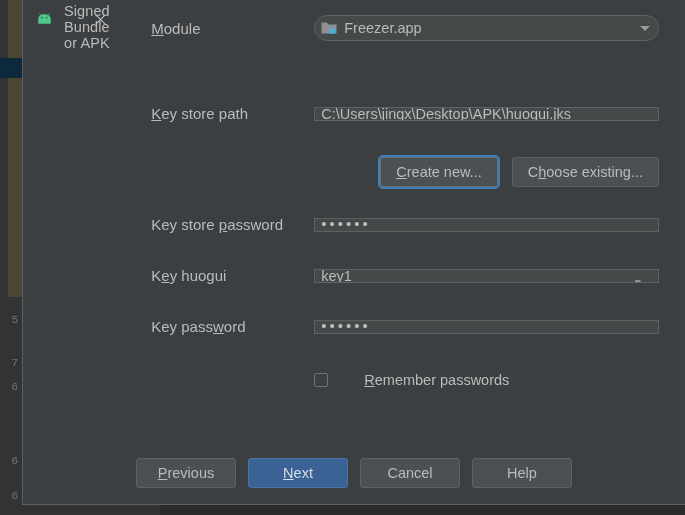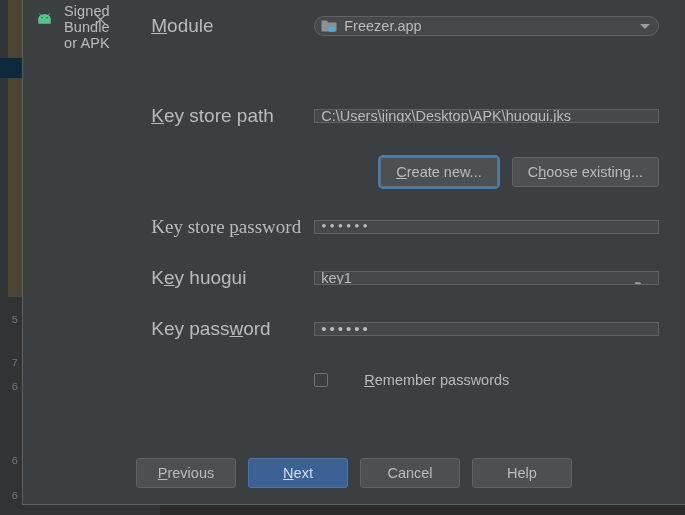--- a/index.html
+++ b/index.html
@@ -120,21 +120,21 @@
   }
 
   .row {
     position: absolute;
     left: 26px;
     right: 26px;
     display: flex;
     align-items: center;
   }
   .lbl {
-    font-size: 19px;
+    font-size: 15px;
     color: #bbbbbb;
     width: 163px;
     flex: 0 0 163px;
     white-space: nowrap;
   }
   .lbl u { text-decoration: underline; }
 
   .field {
     flex: 1 1 auto;
     height: 14px;
@@ -298,21 +298,21 @@
         <line x1="3" y1="3" x2="13" y2="13" stroke="#b8babb" stroke-width="1.3"></line>
         <line x1="13" y1="3" x2="3" y2="13" stroke="#b8babb" stroke-width="1.3"></line>
       </svg>
     </span>
   </div>
 
   <div class="dialog-body">
 
     <div class="row" style="top:15px;">
       <span class="lbl"><span></span><u>M</u><span>odule</span></span>
-      <div class="field" style="height:20px;border-radius:15px;">
+      <div class="field" style="height:26px;border-radius:15px;">
         <span class="module-icon">
           <svg viewBox="0 0 16 14" width="16" height="14">
             <path d="M0.5 1.5 L6 1.5 L7.4 3.4 L15.5 3.4 L15.5 12.5 L0.5 12.5 Z" fill="#8d9194"></path>
             <rect x="8" y="7.6" width="5.4" height="5.2" fill="#35b5e8"></rect>
           </svg>
         </span>
         <span class="val">Freezer.app</span>
         <span class="combo-arrow"></span>
       </div>
     </div>
@@ -330,21 +330,21 @@
           <u>C</u>
           <span>reate new...</span>
         </button>
       <button class="btn">
           <span>C</span>
           <u>h</u>
           <span>oose existing...</span>
         </button>
     </div>
 
-    <div class="row" style="top:216px;font-family:Liberation Serif, serif;">
+    <div class="row" style="top:216px;">
       <span class="lbl"><span>Key store </span><u>p</u><span>assword</span></span>
       <div class="field">
         <span class="dots">••••••</span>
       </div>
     </div>
 
     <div class="row" style="top:267px;">
       <span class="lbl"><span>K</span><u>e</u><span>y huogui</span></span>
       <div class="field">
         <span class="val">key1</span>

